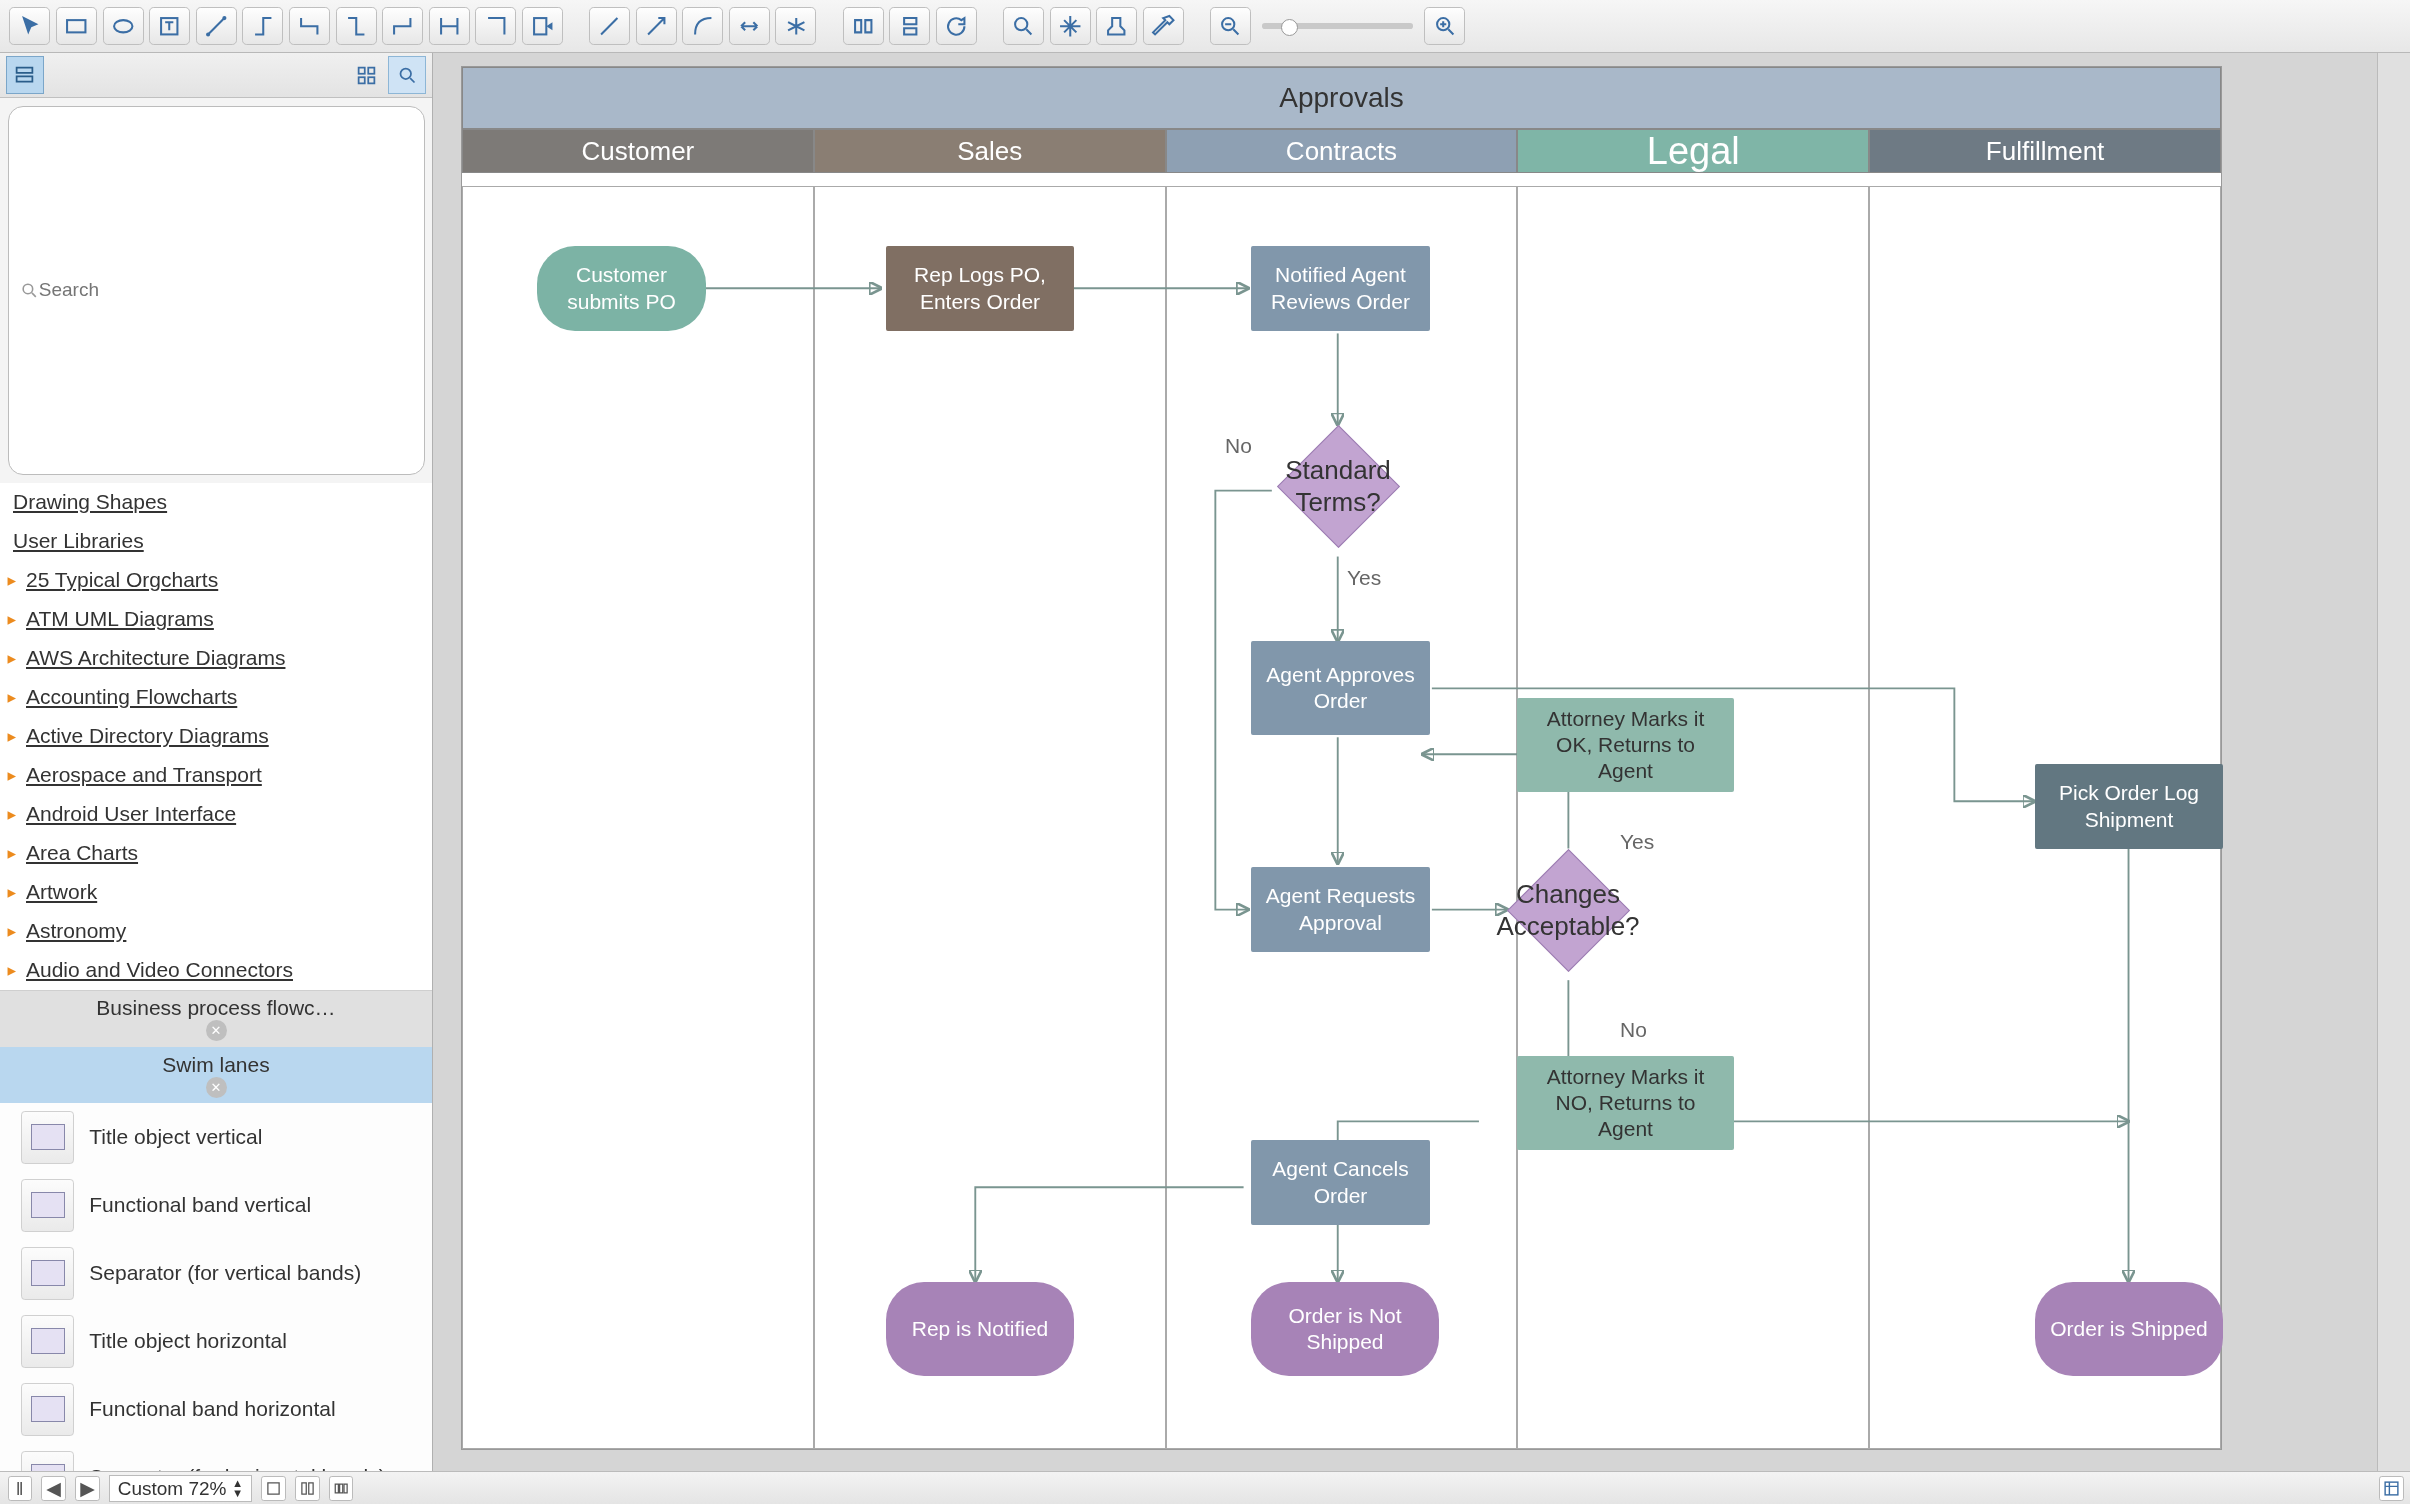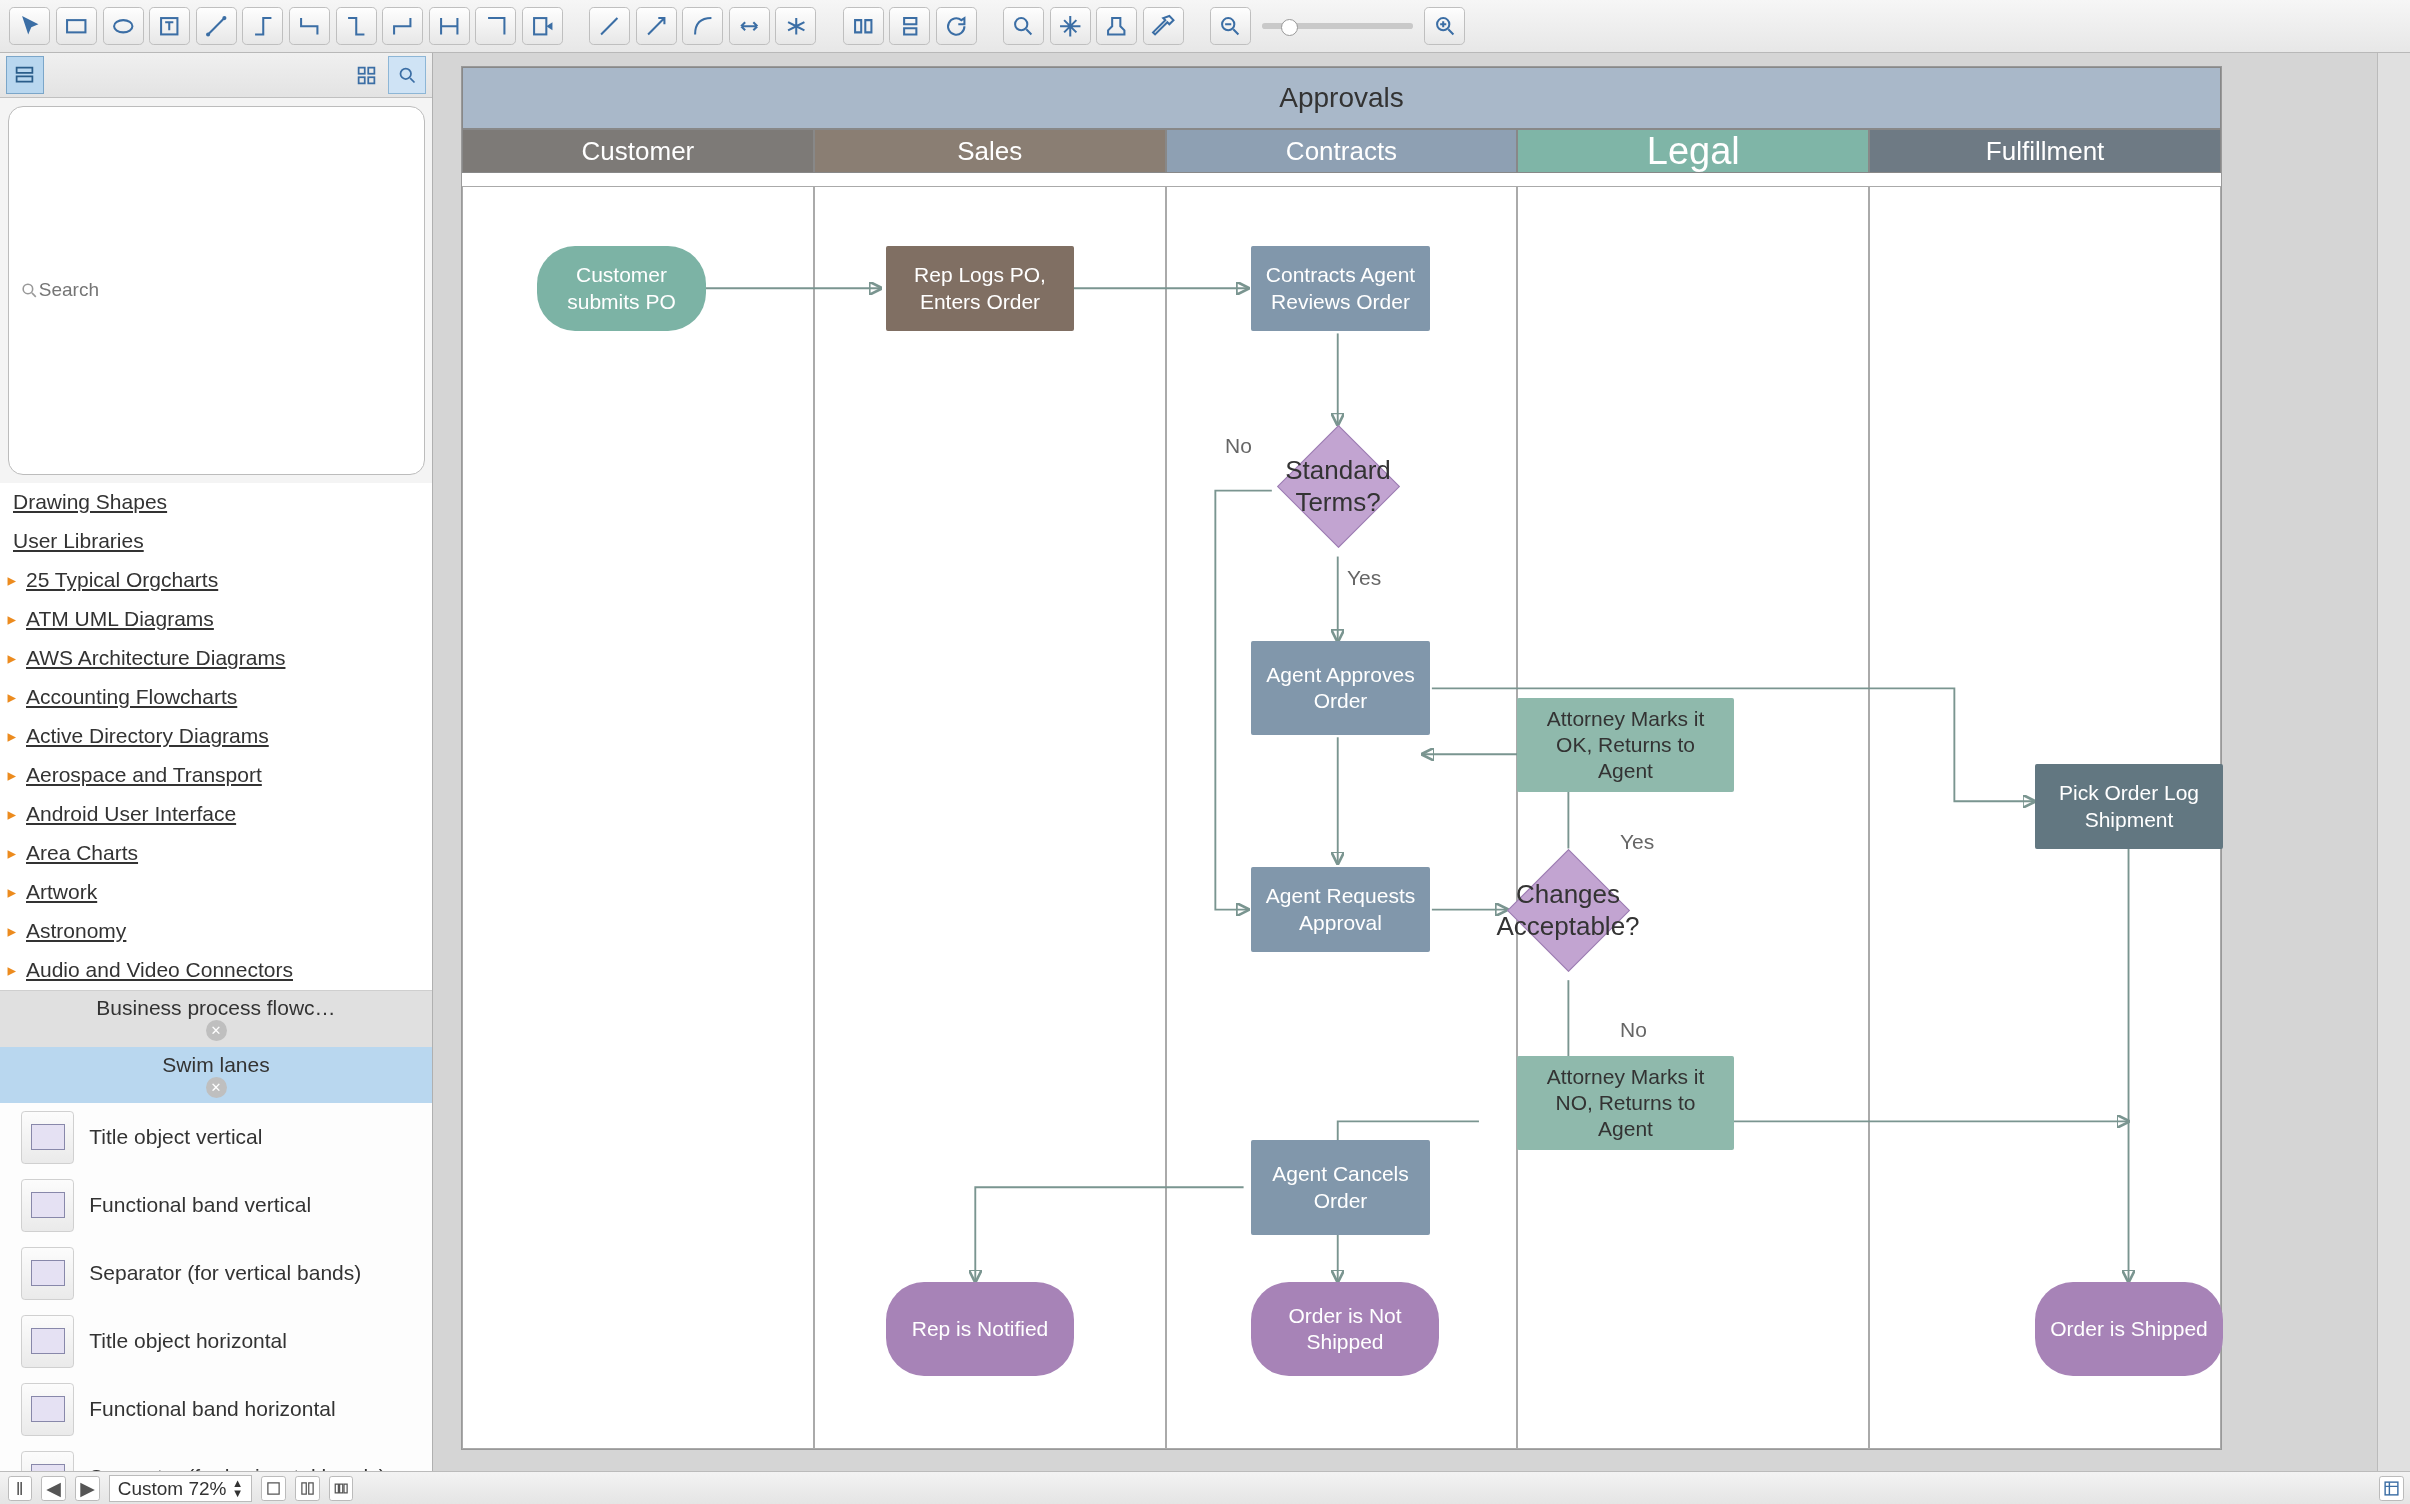--- a/index.html
+++ b/index.html
@@ -391,38 +391,38 @@
           <path d="M1175 970 V1076"></path>
           <path d="M1080 1120 H930 V1160"></path>
           <path d="M930 1213 V1290"></path>
           <path d="M830 1190 H545 V1290"></path>
           <path d="M1770 828 V1290"></path>
           <path d="M1270 1120 H1770"></path>
         </svg>
 
         <div class="node pill" style="left:75px;top:179px;width:169px;height:85px;background:#7cb3a5">Customer submits PO</div>
         <div class="node rect" style="left:424px;top:179px;width:188px;height:85px;background:#806f63">Rep Logs PO, Enters Order</div>
-        <div class="node rect" style="left:789px;top:179px;width:179px;height:85px;background:#8197ab">Contracts Agent Reviews Order</div>
+        <div class="node rect" style="left:789px;top:179px;width:179px;height:85px;background:#8197ab">Notified Agent Reviews Order</div>
         <div class="node rhombus" style="left:815px;top:358px">
             <div class="dia"></div>
             <span>Standard Terms?</span>
           </div>
         <div class="edge-label" style="left:763px;top:367px">No</div>
         <div class="edge-label" style="left:885px;top:499px">Yes</div>
         <div class="node rect" style="left:789px;top:574px;width:179px;height:94px;background:#8197ab">Agent Approves Order</div>
         <div class="node rect" style="left:789px;top:800px;width:179px;height:85px;background:#8197ab">Agent Requests Approval</div>
         <div class="node rhombus" style="left:1045px;top:782px">
             <div class="dia"></div>
             <span>Changes Acceptable?</span>
           </div>
         <div class="edge-label" style="left:1158px;top:763px">Yes</div>
         <div class="edge-label" style="left:1158px;top:951px">No</div>
         <div class="node rect" style="left:1055px;top:631px;width:217px;height:94px;background:#8fb9ac;color:#333">Attorney Marks it OK, Returns to Agent</div>
         <div class="node rect" style="left:1055px;top:989px;width:217px;height:94px;background:#8fb9ac;color:#333">Attorney Marks it NO, Returns to Agent</div>
-        <div class="node rect" style="left:789px;top:1073px;width:179px;height:95px;background:#8197ab">Agent Cancels Order</div>
+        <div class="node rect" style="left:789px;top:1073px;width:179px;height:85px;background:#8197ab">Agent Cancels Order</div>
         <div class="node rect" style="left:1573px;top:697px;width:188px;height:85px;background:#627781">Pick Order Log Shipment</div>
         <div class="node pill" style="left:424px;top:1215px;width:188px;height:94px;background:#a783b7">Rep is Notified</div>
         <div class="node pill" style="left:789px;top:1215px;width:188px;height:94px;background:#a783b7">Order is Not Shipped</div>
         <div class="node pill" style="left:1573px;top:1215px;width:188px;height:94px;background:#a783b7">Order is Shipped</div>
       </div>
     </div>
   </div>
   <div class="scrollbar-v"></div>
 </div>
 

